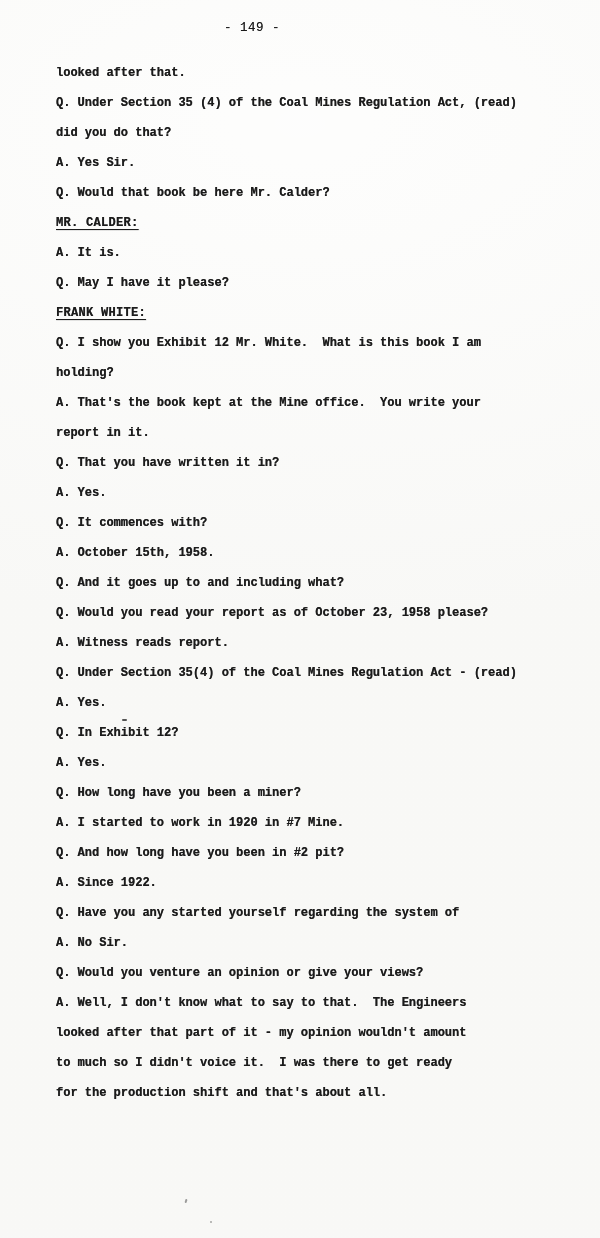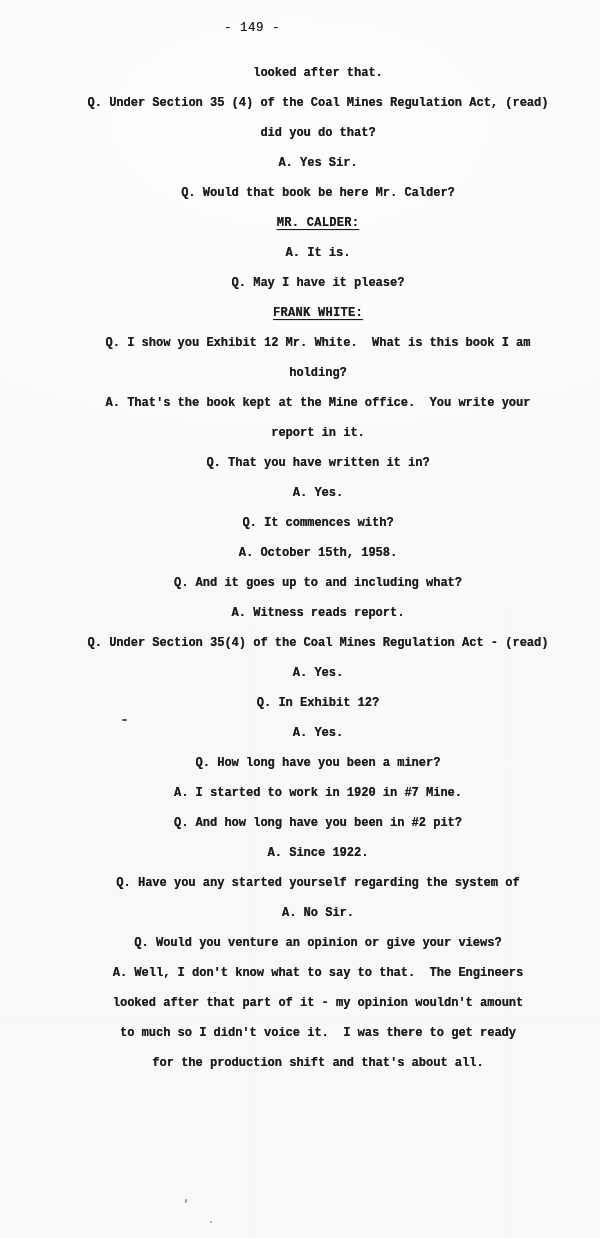--- a/index.html
+++ b/index.html
@@ -30,21 +30,20 @@
     color: #1a1a1a;
     letter-spacing: 0.5px;
     text-shadow: 0 0 0.6px rgba(25,25,25,0.65);
     white-space: pre;
   }
   .transcript {
     position: absolute;
     top: 58px;
     left: 56px;
     right: 20px;
-    text-align: center;
   }
   .line {
     height: 30px;
     line-height: 30px;
     font-size: 12px;
     font-weight: bold;
     color: #1b1b1b;
     white-space: pre;
     text-shadow: 0 0 0.6px rgba(30,30,30,0.6), 0.3px 0.3px 0.3px rgba(20,20,20,0.35);
   }
@@ -101,20 +100,21 @@
       <div class="line heading">FRANK WHITE:</div>
       <div class="line">Q. I show you Exhibit 12 Mr. White.  What is this book I am</div>
       <div class="line">holding?</div>
       <div class="line">A. That's the book kept at the Mine office.  You write your</div>
       <div class="line">report in it.</div>
       <div class="line">Q. That you have written it in?</div>
       <div class="line">A. Yes.</div>
       <div class="line">Q. It commences with?</div>
       <div class="line">A. October 15th, 1958.</div>
       <div class="line">Q. And it goes up to and including what?</div>
+      <div class="line">Q. Would you read your report as of October 23, 1958 please?</div>
       <div class="line">A. Witness reads report.</div>
       <div class="line">Q. Under Section 35(4) of the Coal Mines Regulation Act - (read)</div>
       <div class="line">A. Yes.</div>
       <div class="line">Q. In Exhibit 12?</div>
       <div class="line">A. Yes.</div>
       <div class="line">Q. How long have you been a miner?</div>
       <div class="line">A. I started to work in 1920 in #7 Mine.</div>
       <div class="line">Q. And how long have you been in #2 pit?</div>
       <div class="line">A. Since 1922.</div>
       <div class="line">Q. Have you any started yourself regarding the system of</div>

